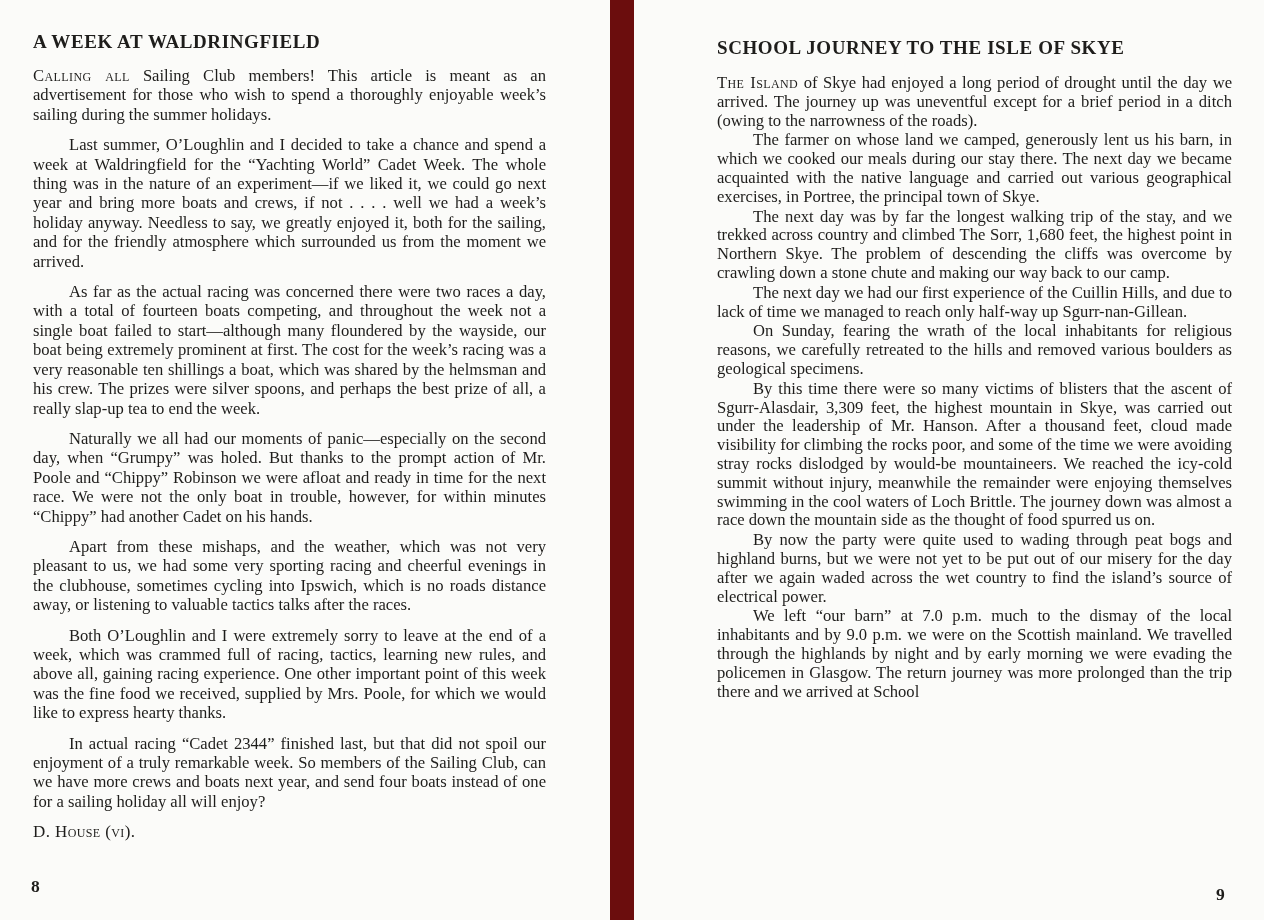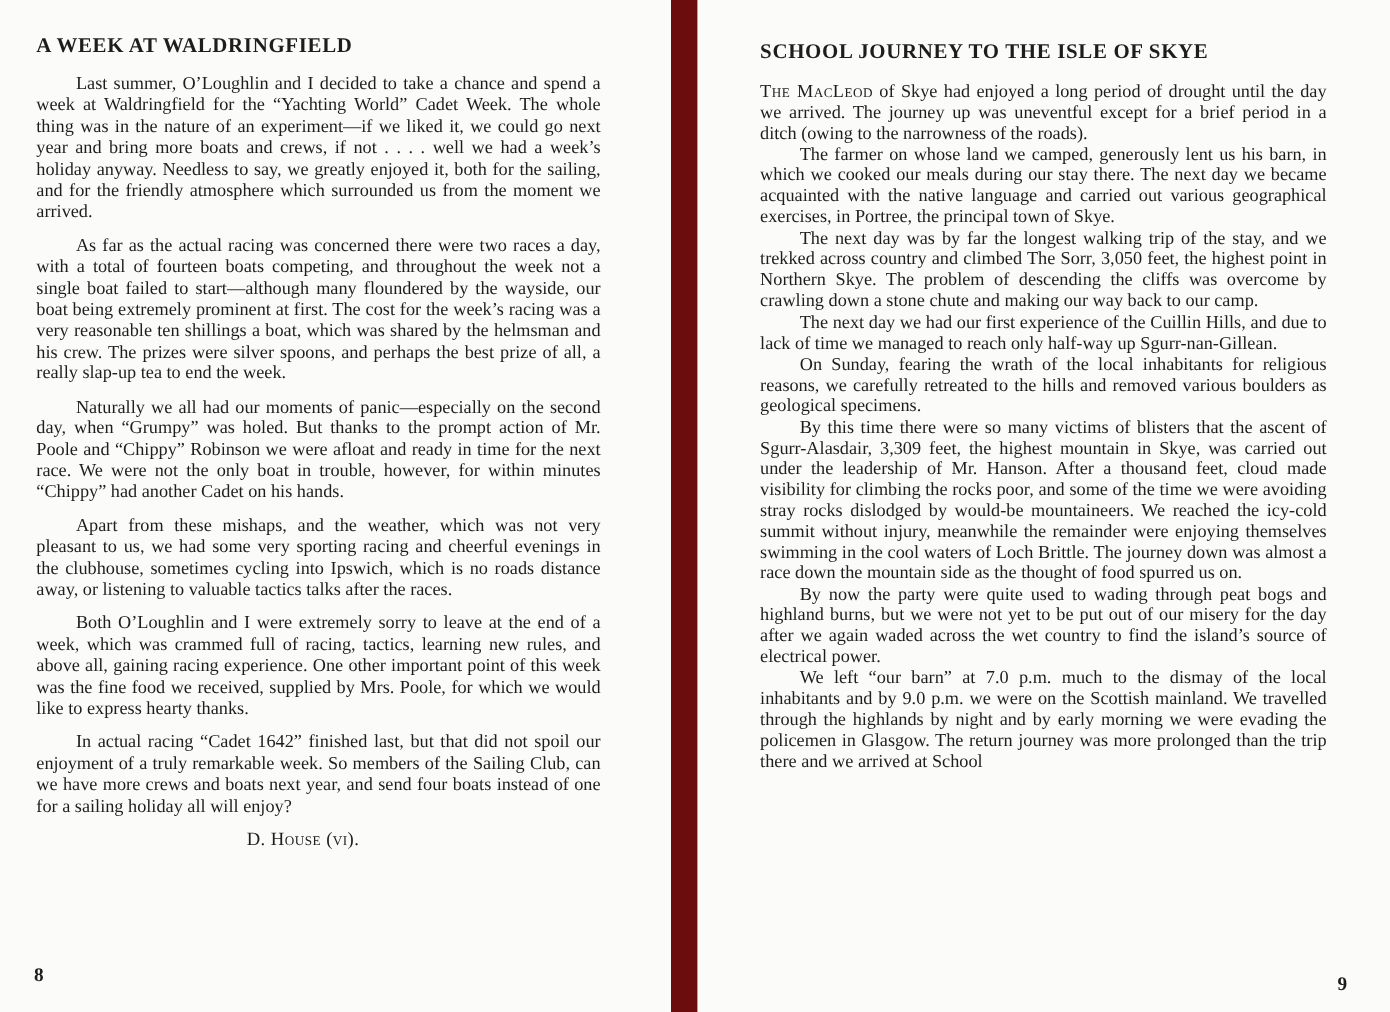--- a/index.html
+++ b/index.html
@@ -24,77 +24,78 @@
     position: absolute;
     text-align: justify;
   }
   .page.left {
     left: 33px; top: 31px;
     width: 513px;
     font-size: 16.6px;
     line-height: 19.4px;
   }
   .page.right {
-    left: 691px; top: 37px;
+    left: 717px; top: 37px;
     width: 515px;
     font-size: 16.6px;
     line-height: 18.8px;
   }
   .page-title {
     font-size: 19px;
     font-weight: bold;
     letter-spacing: 0.6px;
     text-align: left;
     line-height: 22px;
   }
   .page.left .page-title { margin-bottom: 13px; }
   .page.right .page-title { margin-bottom: 15px; }
   .page p { text-align: justify; }
   .page.left p { margin-bottom: 11px; }
   .page.right p { margin-bottom: 1px; }
   .indent { text-indent: 36px; }
   .smallcaps { font-variant: small-caps; letter-spacing: 0.4px; }
   .byline {
-    text-align: center;
+    text-align: left;
     padding-right: 28px;
     margin-top: 2px;
   }
   .byline .smallcaps { font-size: 17px; }
   .page-number {
     position: absolute;
     font-size: 17.5px;
     font-weight: bold;
     color: #1e1d1b;
   }
   .page-number.pn-left { left: 31px; top: 876px; }
   .page-number.pn-right { left: 1216px; top: 884px; }
 </style>
 </head>
 <body>
 
 <div class="spread" style="background: rgb(251, 251, 249); color: rgb(30, 29, 27);">
 
   <div class="page left">
     <h1 class="page-title">A WEEK AT WALDRINGFIELD</h1>
+    <p class="opening"><span class="smallcaps">Calling all</span><span> Sailing Club members!  This article is meant as an advertisement for those who wish to spend a thoroughly enjoyable week’s sailing during the summer holidays.</span></p>
     <p class="indent">Last summer, O’Loughlin and I decided to take a chance and spend a week at Waldringfield for the “Yachting World” Cadet Week.  The whole thing was in the nature of an experiment—if we liked it, we could go next year and bring more boats and crews, if not . . . . well we had a week’s holiday anyway.  Needless to say, we greatly enjoyed it, both for the sailing, and for the friendly atmosphere which surrounded us from the moment we arrived.</p>
     <p class="indent">As far as the actual racing was concerned there were two races a day, with a total of fourteen boats competing, and throughout the week not a single boat failed to start—although many floundered by the wayside, our boat being extremely prominent at first.  The cost for the week’s racing was a very reasonable ten shillings a boat, which was shared by the helmsman and his crew.  The prizes were silver spoons, and perhaps the best prize of all, a really slap-up tea to end the week.</p>
     <p class="indent">Naturally we all had our moments of panic—especially on the second day, when “Grumpy” was holed.  But thanks to the prompt action of Mr. Poole and “Chippy” Robinson we were afloat and ready in time for the next race.  We were not the only boat in trouble, however, for within minutes “Chippy” had another Cadet on his hands.</p>
     <p class="indent">Apart from these mishaps, and the weather, which was not very pleasant to us, we had some very sporting racing and cheerful evenings in the clubhouse, sometimes cycling into Ipswich, which is no roads distance away, or listening to valuable tactics talks after the races.</p>
     <p class="indent">Both O’Loughlin and I were extremely sorry to leave at the end of a week, which was crammed full of racing, tactics, learning new rules, and above all, gaining racing experience.  One other important point of this week was the fine food we received, supplied by Mrs. Poole, for which we would like to express hearty thanks.</p>
-    <p class="indent">In actual racing “Cadet 1642” finished last, but that did not spoil our enjoyment of a truly remarkable week.  So members of the Sailing Club, can we have more crews and boats next year, and send four boats instead of one for a sailing holiday all will enjoy?</p>
+    <p class="indent">In actual racing “Cadet 2344” finished last, but that did not spoil our enjoyment of a truly remarkable week.  So members of the Sailing Club, can we have more crews and boats next year, and send four boats instead of one for a sailing holiday all will enjoy?</p>
     <div class="byline"><span class="smallcaps">D. House (vi).</span></div>
   </div>
 
   <div class="binding" style="background: rgb(107, 13, 13);"></div>
 
   <div class="page right">
     <h1 class="page-title">SCHOOL JOURNEY TO THE ISLE OF SKYE</h1>
-    <p class="opening"><span class="smallcaps">The MacLeod</span><span> of Skye had enjoyed a long period of drought until the day we arrived.  The journey up was uneventful except for a brief period in a ditch (owing to the narrowness of the roads).</span></p>
+    <p class="opening"><span class="smallcaps">The Island</span><span> of Skye had enjoyed a long period of drought until the day we arrived.  The journey up was uneventful except for a brief period in a ditch (owing to the narrowness of the roads).</span></p>
     <p class="indent">The farmer on whose land we camped, generously lent us his barn, in which we cooked our meals during our stay there.  The next day we became acquainted with the native language and carried out various geographical exercises, in Portree, the principal town of Skye.</p>
-    <p class="indent">The next day was by far the longest walking trip of the stay, and we trekked across country and climbed The Sorr, 3,050 feet, the highest point in Northern Skye.  The problem of descending the cliffs was overcome by crawling down a stone chute and making our way back to our camp.</p>
+    <p class="indent">The next day was by far the longest walking trip of the stay, and we trekked across country and climbed The Sorr, 1,680 feet, the highest point in Northern Skye.  The problem of descending the cliffs was overcome by crawling down a stone chute and making our way back to our camp.</p>
     <p class="indent">The next day we had our first experience of the Cuillin Hills, and due to lack of time we managed to reach only half-way up Sgurr-nan-Gillean.</p>
     <p class="indent">On Sunday, fearing the wrath of the local inhabitants for religious reasons, we carefully retreated to the hills and removed various boulders as geological specimens.</p>
     <p class="indent">By this time there were so many victims of blisters that the ascent of Sgurr-Alasdair, 3,309 feet, the highest mountain in Skye, was carried out under the leadership of Mr. Hanson.  After a thousand feet, cloud made visibility for climbing the rocks poor, and some of the time we were avoiding stray rocks dislodged by would-be mountaineers.  We reached the icy-cold summit without injury, meanwhile the remainder were enjoying themselves swimming in the cool waters of Loch Brittle.  The journey down was almost a race down the mountain side as the thought of food spurred us on.</p>
     <p class="indent">By now the party were quite used to wading through peat bogs and highland burns, but we were not yet to be put out of our misery for the day after we again waded across the wet country to find the island’s source of electrical power.</p>
     <p class="indent">We left “our barn” at 7.0 p.m. much to the dismay of the local inhabitants and by 9.0 p.m. we were on the Scottish mainland.  We travelled through the highlands by night and by early morning we were evading the policemen in Glasgow.  The return journey was more prolonged than the trip there and we arrived at School</p>
   </div>
 
   <div class="page-number pn-left">8</div>
   <div class="page-number pn-right">9</div>
 

